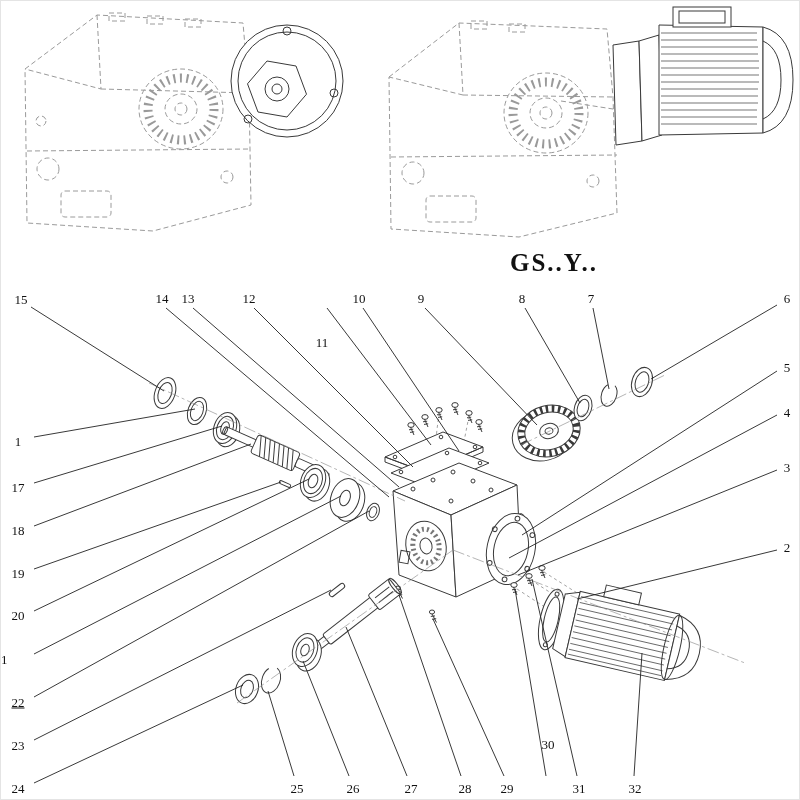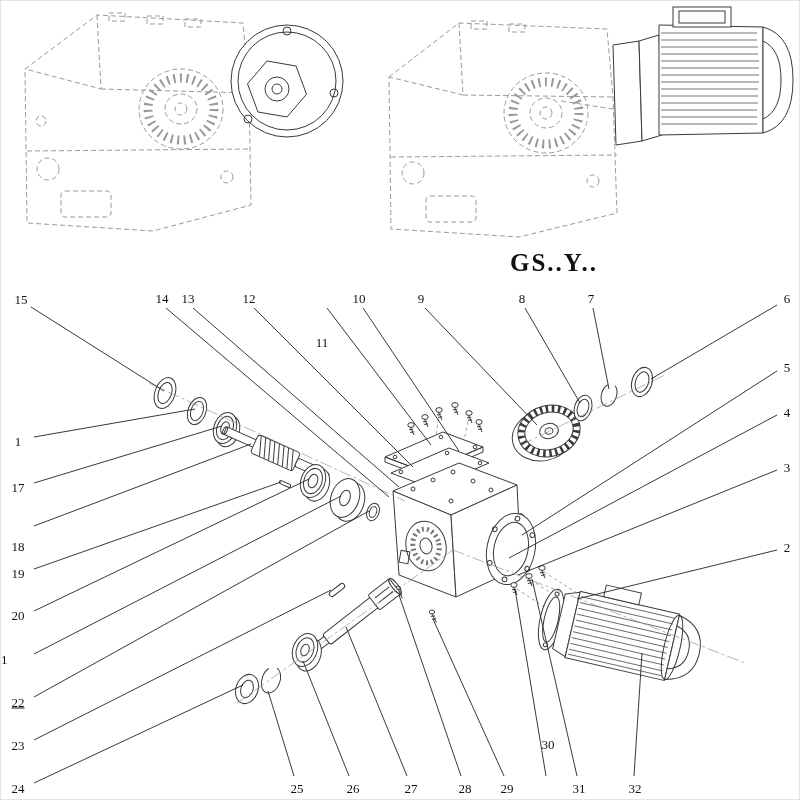--- a/index.html
+++ b/index.html
@@ -340,21 +340,21 @@
       <div class="callout" style="left: 420px; top: 297px;">9</div>
       <div class="callout" style="left: 521px; top: 297px;">8</div>
       <div class="callout" style="left: 590px; top: 297px;">7</div>
       <div class="callout" style="left: 786px; top: 297px;">6</div>
       <div class="callout" style="left: 786px; top: 366px;">5</div>
       <div class="callout" style="left: 786px; top: 411px;">4</div>
       <div class="callout" style="left: 786px; top: 466px;">3</div>
       <div class="callout" style="left: 786px; top: 546px;">2</div>
       <div class="callout" style="left: 17px; top: 440px;">1</div>
       <div class="callout" style="left: 17px; top: 486px;">17</div>
-      <div class="callout" style="left: 17px; top: 529px; margin-top: 16px;">18</div>
+      <div class="callout" style="left: 17px; top: 529px;">18</div>
       <div class="callout" style="left: 17px; top: 572px;">19</div>
       <div class="callout" style="left: 17px; top: 614px;">20</div>
       <div class="callout" style="left: 0; top: 658px;">21</div>
       <div class="callout" style="left: 17px; top: 701px; text-decoration: underline;">22</div>
       <div class="callout" style="left: 17px; top: 744px;">23</div>
       <div class="callout" style="left: 17px; top: 787px;">24</div>
       <div class="callout" style="left: 296px; top: 787px;">25</div>
       <div class="callout" style="left: 352px; top: 787px;">26</div>
       <div class="callout" style="left: 410px; top: 787px;">27</div>
       <div class="callout" style="left: 464px; top: 787px;">28</div>

